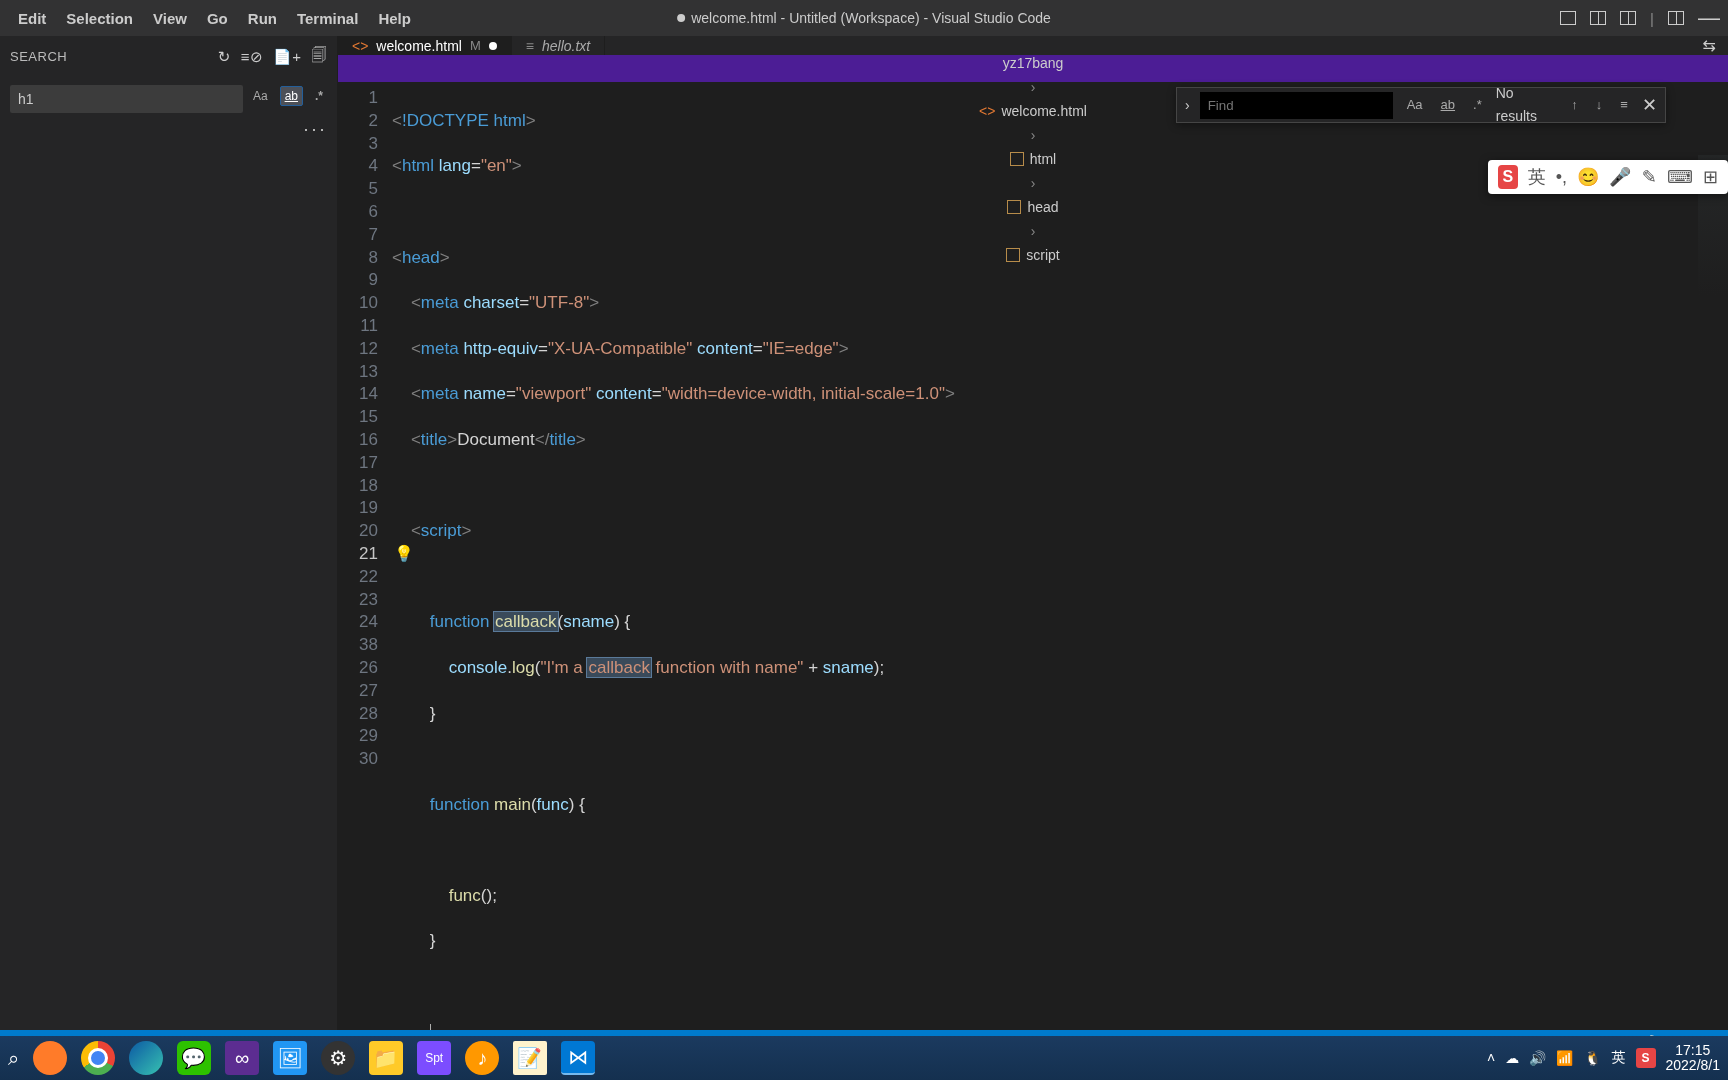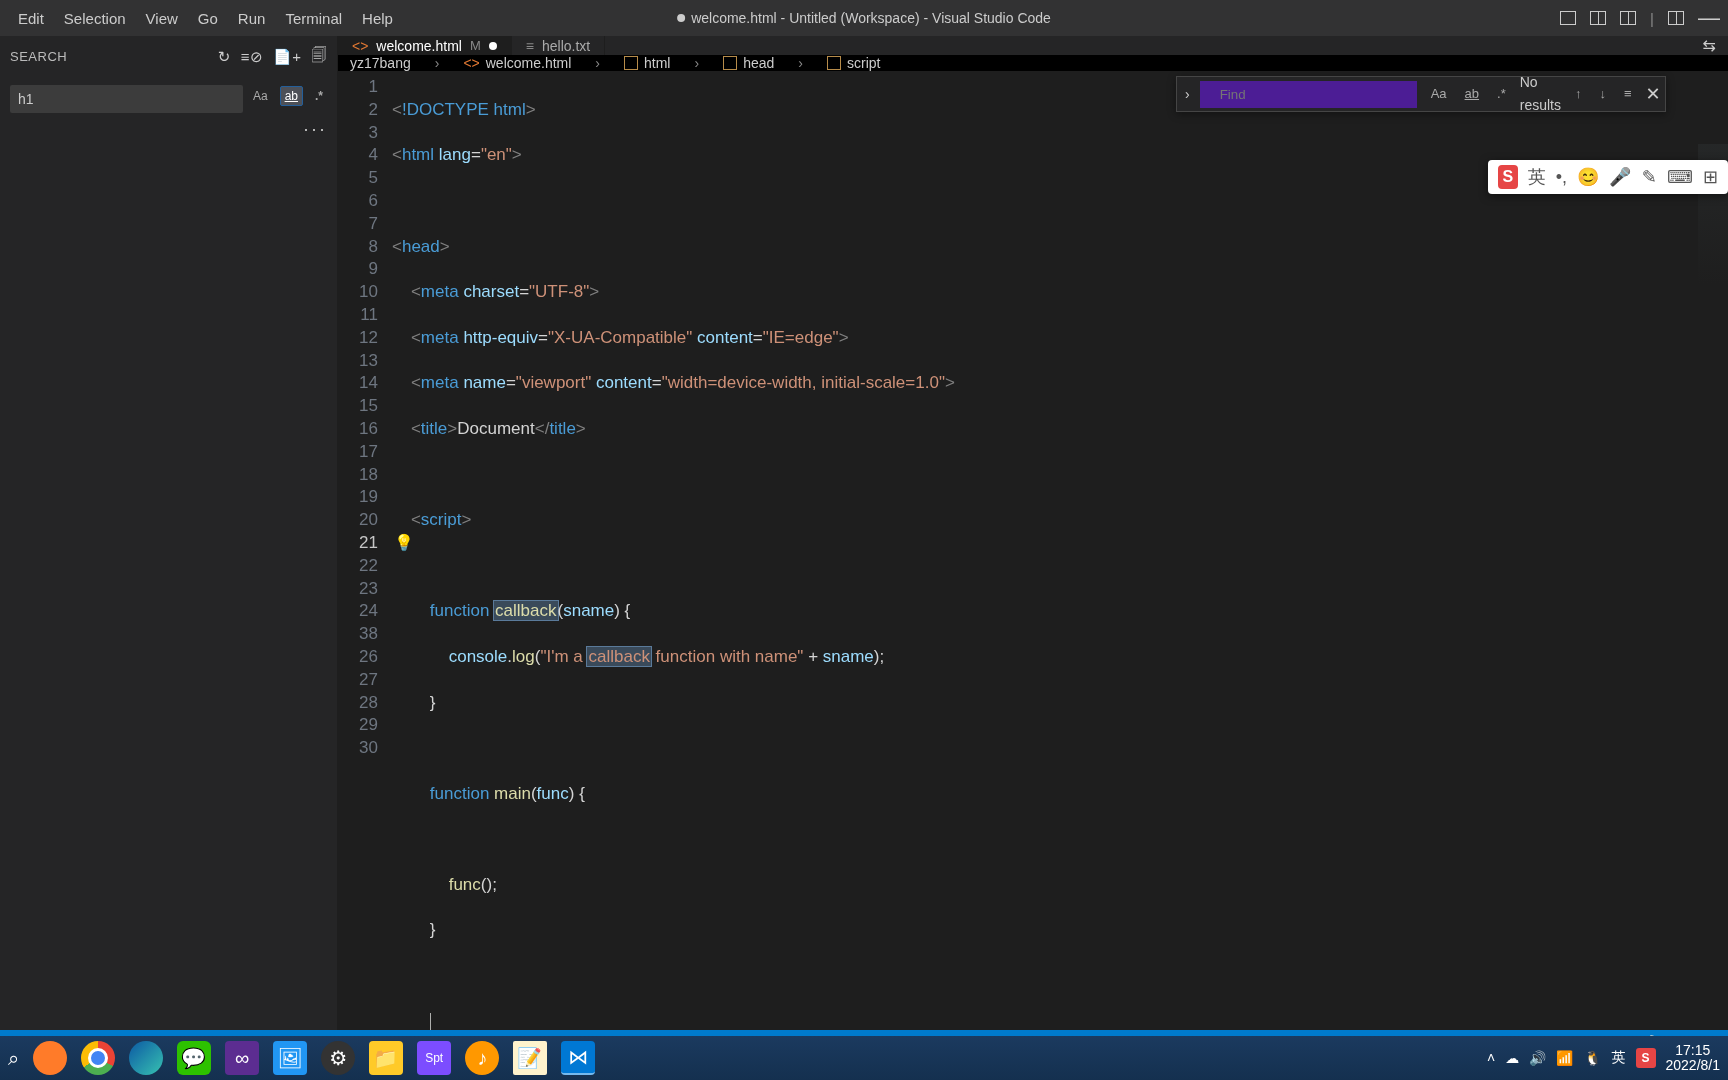--- a/index.html
+++ b/index.html
@@ -1,20 +1,20 @@
 <!DOCTYPE html>
 <html><head>
 <meta charset="utf-8">
 <style>
 * { margin: 0; padding: 0; box-sizing: border-box; font-family: "Segoe UI", sans-serif; }
 body { background: #1e1e1e; color: #cccccc; width: 1728px; height: 1080px; overflow: hidden; position: relative; }
 
 
 .menubar { height: 36px; background: #323233; display: flex; align-items: center; padding: 0 8px; font-size: 15px; }
-.menubar .menu-item { padding: 4px 10px; color: #ccc; cursor: pointer; }
+.menubar .menu-item { padding: 4px 10px; color: #ccc; cursor: pointer; font-weight: bold; }
 .menubar .title { position: absolute; left: 50%; transform: translateX(-50%); color: #ccc; font-size: 14px; display: flex; align-items: center; gap: 6px; }
 .dot { width: 8px; height: 8px; border-radius: 50%; background: #ccc; display: inline-block; }
 .menubar .window-controls { position: absolute; right: 8px; display: flex; align-items: center; gap: 14px; color: #ccc; }
 .layout-icon { width: 16px; height: 14px; border: 1px solid #ccc; display: inline-block; }
 .layout-icon.split-v::after { content:""; display:block; width:50%; height:100%; border-right:1px solid #ccc; }
 
 
 .sidebar { position: absolute; top: 36px; left: 0; width: 338px; bottom: 30px; background: #252526; border-right: 1px solid #1e1e1e; padding: 8px 10px; }
 .sidebar .header { display: flex; justify-content: space-between; align-items: center; font-size: 13px; color: #bbb; letter-spacing: 0.5px; margin-bottom: 10px; }
 .sidebar .header-actions { display:flex; gap:10px; align-items:center; color:#ccc; font-size:15px; }
@@ -30,21 +30,21 @@
 .editor-area { position: absolute; top: 36px; left: 338px; right: 0; bottom: 30px; background: #1e1e1e; display: flex; flex-direction: column; }
 .tabs { height: 42px; background: #252526; display: flex; align-items: stretch; }
 .tab { display: flex; align-items: center; gap: 8px; padding: 0 14px; color: #aaa; font-size: 14px; border-right: 1px solid #1e1e1e; }
 .tab.active { background: #1e1e1e; color: #fff; }
 .file-icon { font-size: 14px; }
 .tab .modified-m { color: #888; font-size: 13px; }
 .tab .dot-mod { width:8px; height:8px; border-radius:50%; background:#fff; }
 .tab-actions { margin-left:auto; padding:0 12px; display:flex; align-items:center; color:#ccc; font-size:16px; }
 
 
-.breadcrumb { height: 28px; display:flex; align-items:center; gap:24px; padding:0 12px; font-size:14px; color:#ccc; background:#000000; border-bottom:1px solid #1e1e1e; }
+.breadcrumb { height: 28px; display:flex; align-items:center; gap:8px; padding:0 12px; font-size:14px; color:#ccc; background:#4c1d95; border-bottom:1px solid #1e1e1e;flex-direction:column; }
 .bc-item { display:flex; align-items:center; gap:6px; }
 .bc-sep { color:#888; }
 .cube-icon { width:14px; height:14px; border:1.5px solid #b78c4a; display:inline-block; transform:rotate(0deg); position:relative; }
 
 
 .code-wrap { flex:1; display:flex; position:relative; font-family: Consolas, "Courier New", monospace; font-size: 17px; line-height: 22.8px; }
 .gutter { width: 54px; text-align:right; color:#6e7681; padding-top:4px; user-select:none; }
 .gutter .ln { height:22.8px; padding-right:14px; }
 .code { flex:1; padding-top:4px; white-space:pre; color:#d4d4d4; }
 .code .line { height:22.8px; }
@@ -60,21 +60,21 @@
 .c-var { color:#9cdcfe; }
 .c-txt { color:#d4d4d4; }
 .c-punc { color:#d4d4d4; }
 .hl { background:#3a4a5a; border:1px solid #5a7a9a; padding:0 1px; margin:0 -1px; }
 .hl-sel { background:#264f78; }
 .cursor-caret { display:inline-block; width:1px; height:18px; background:#aeafad; vertical-align:text-bottom; }
 
 
 .find-widget { position:absolute; top:4px; right:62px; width:490px; height:36px; background:#252526; border:1px solid #454545; display:flex; align-items:center; gap:10px; padding:0 8px; font-size:14px; color:#ccc; box-shadow:0 2px 8px rgba(0,0,0,.4); }
 .find-widget .chev { color:#ccc; font-size:14px; }
-.find-widget .find-input { flex:1; background:#4c1d95; border:none; padding:6px 20px; color:#888; font-style:normal; }
+.find-widget .find-input { flex:1; background:#000000; border:none; padding:6px 8px; color:#888; font-style:normal; }
 .find-widget .fw-btn { padding:2px 4px; color:#aaa; font-size:13px; cursor:pointer; }
 .find-widget .close-x { font-size:18px; cursor:pointer; }
 
 
 .ime-bar { position:absolute; top:124px; right:0; width:240px; height:34px; background:#fff; border-radius:4px; box-shadow:0 2px 8px rgba(0,0,0,.5); display:flex; align-items:center; gap:10px; padding:0 10px; font-size:18px; }
 .ime-logo { width:24px; height:24px; background:#e64545; color:#fff; border-radius:4px; display:flex; align-items:center; justify-content:center; font-weight:bold; font-size:16px; }
 .ime-item { color:#555; }
 
 
 .minimap { position:absolute; right:0; top:72px; width:30px; height:140px; background:linear-gradient(#2a2d2e,#1e1e1e); opacity:.6; }
@@ -155,21 +155,21 @@
 
   <div class="tabs">
     <div class="tab active">
       <span class="file-icon" style="color:#e37933">&lt;&gt;</span>
       <span>welcome.html</span>
       <span class="modified-m">M</span>
       <span class="dot-mod"></span>
     </div>
     <div class="tab">
       <span class="file-icon" style="color:#888">≡</span>
-      <span style="">hello.txt</span>
+      <span style="font-style:italic">hello.txt</span>
     </div>
     <div class="tab-actions">
       <span>⇆</span>
     </div>
   </div>
 
   <div class="breadcrumb">
     <span class="bc-item">yz17bang</span>
     <span class="bc-sep">›</span>
     <span class="bc-item">

